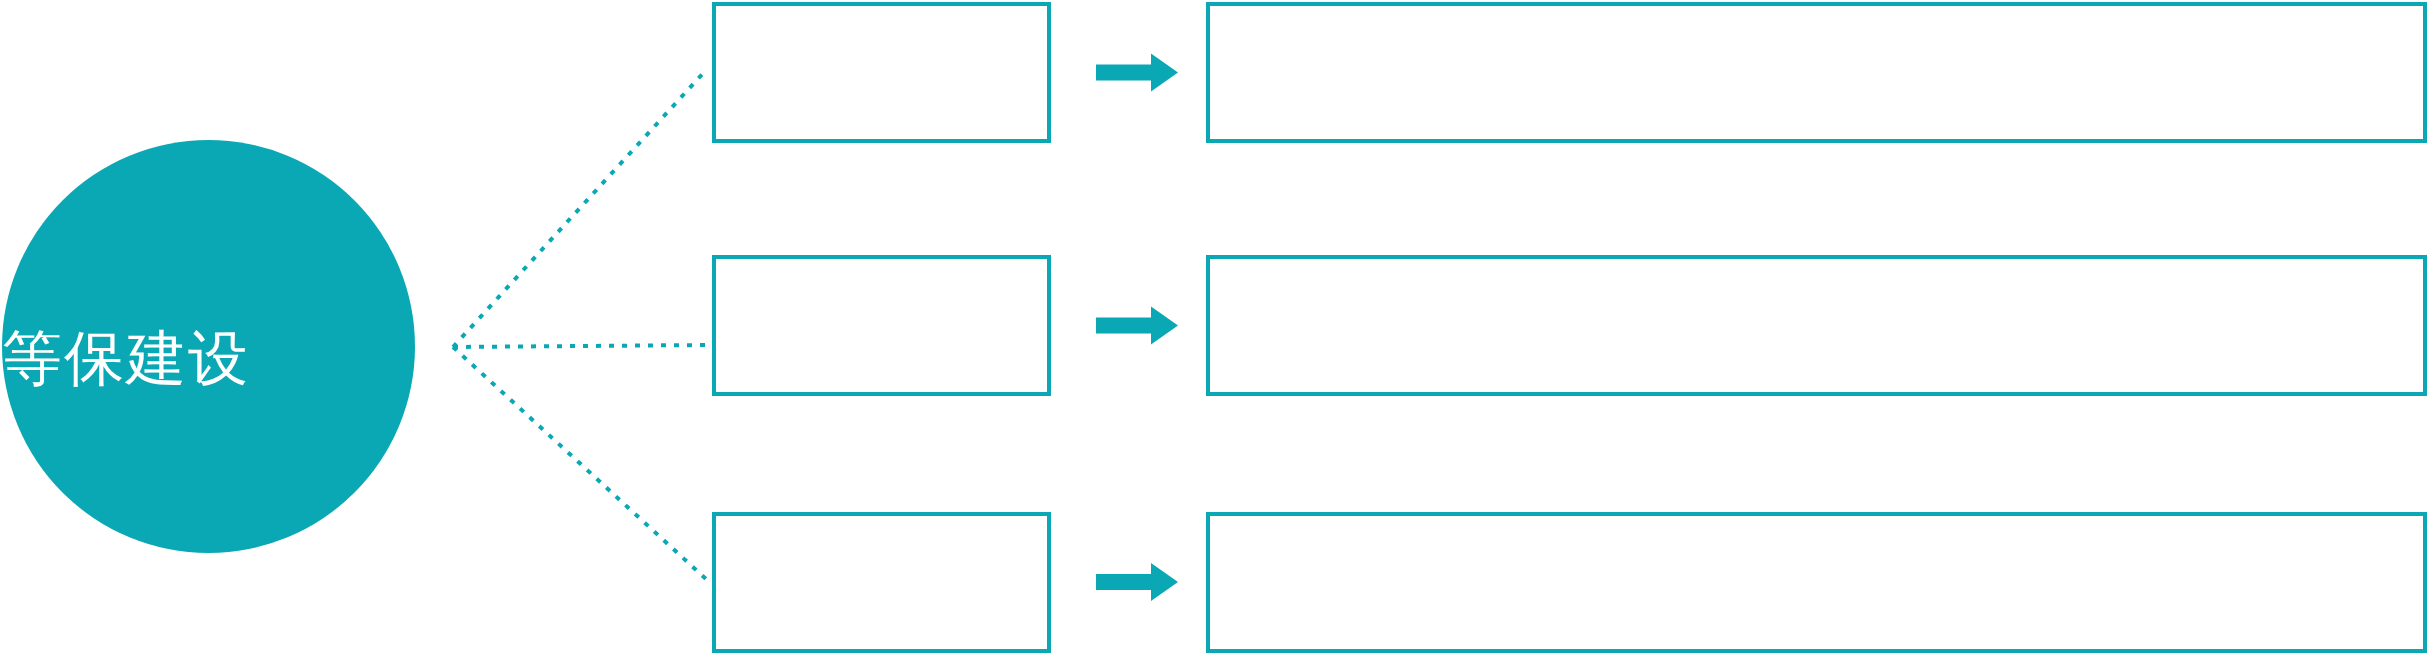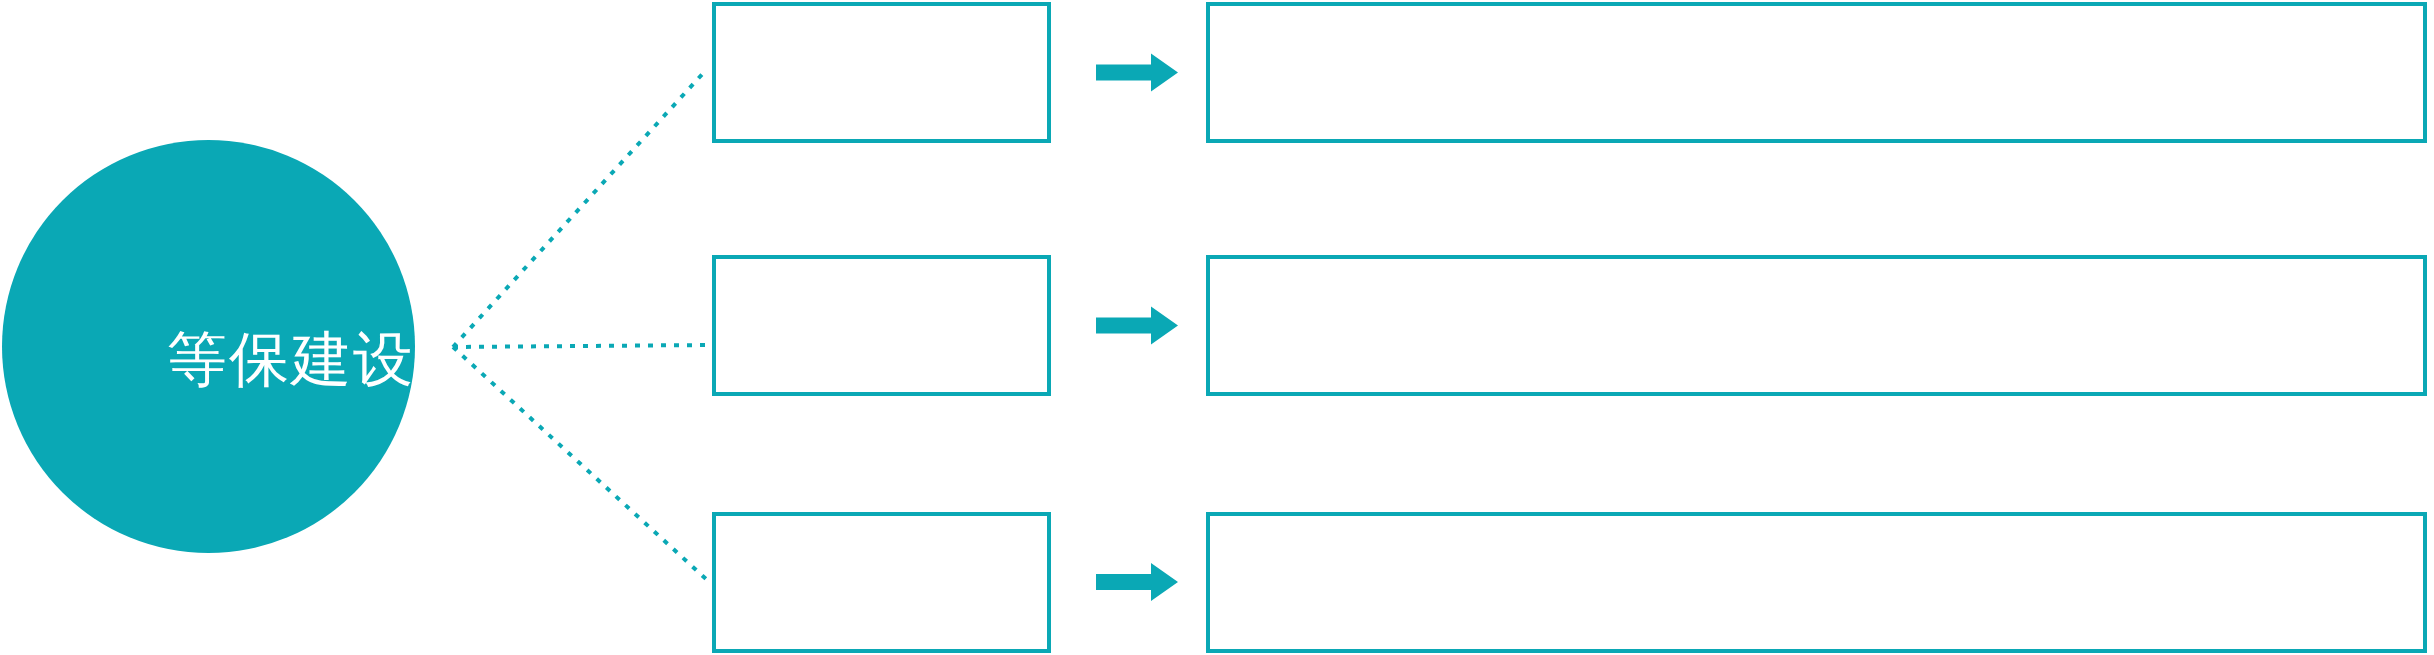--- a/index.html
+++ b/index.html
@@ -25,21 +25,22 @@
   .hub-circle {
     position: absolute;
     left: 2px;
     top: 140px;
     width: 413px;
     height: 413px;
     border-radius: 50%;
     background: var(--accent);
     display: flex;
     align-items: center;
-    justify-content: flex-end;
+    justify-content: flex-start;
+    font-family: Liberation Serif, serif;
   }
   .hub-label {
     color: var(--hub_text);
     font-size: 60px;
     font-weight: 300;
     line-height: 77px;
     text-align: center;
     letter-spacing: 2px;
     margin-top: 26px;
   }

